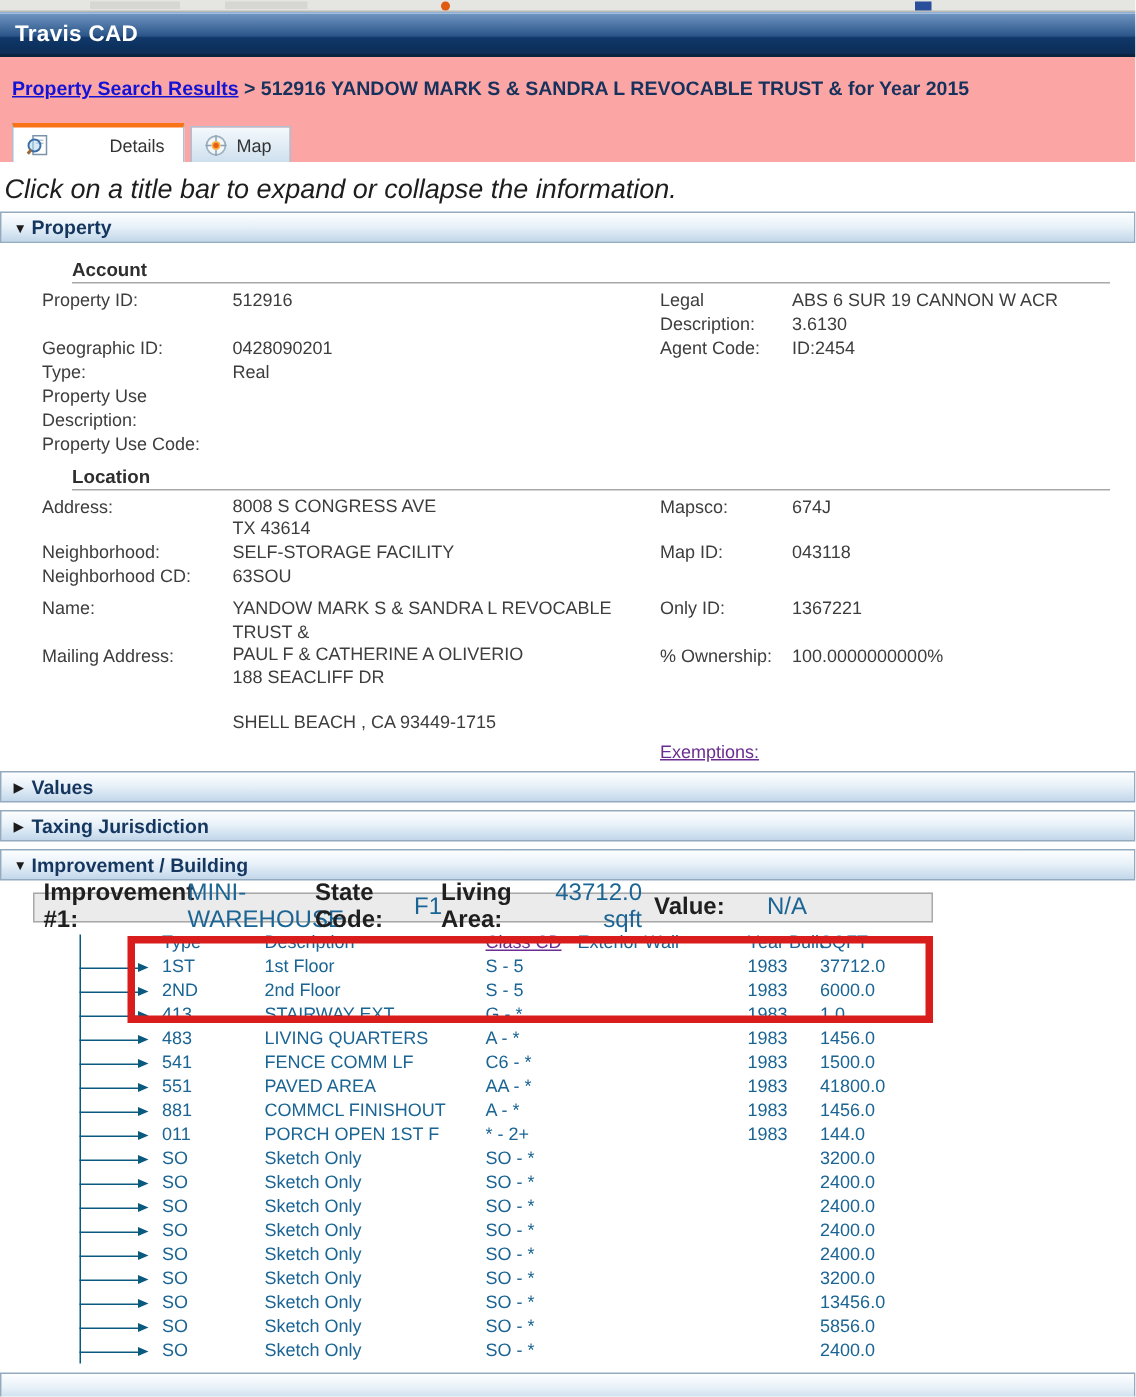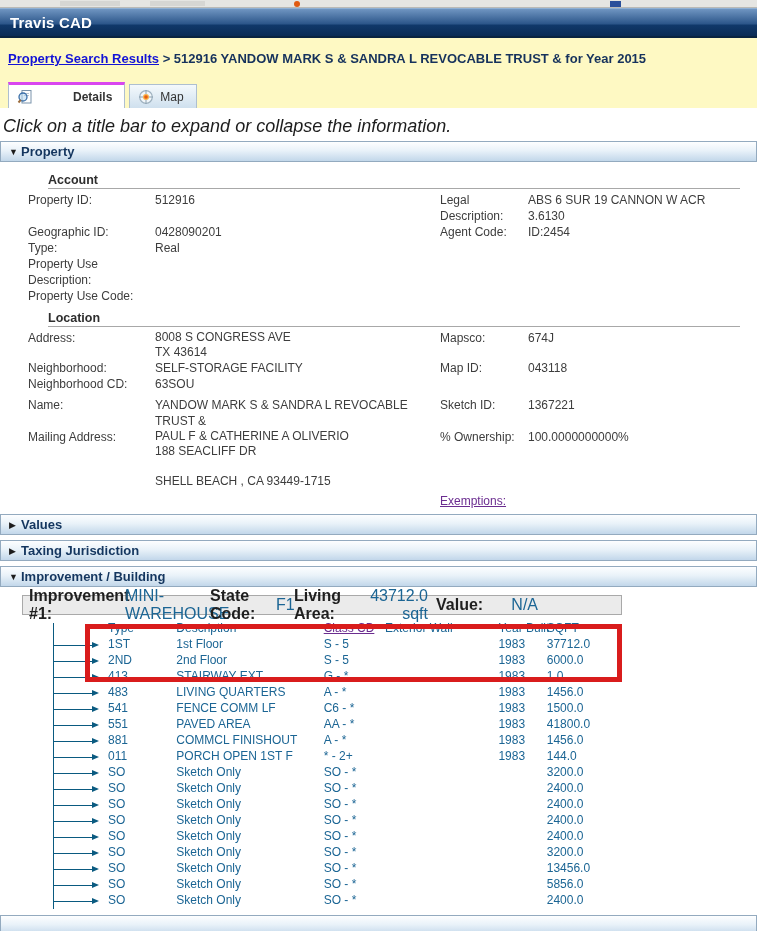--- a/index.html
+++ b/index.html
@@ -10,27 +10,27 @@
   .frag { position:absolute; top:1px; }
   .frag-orange { left:294px; width:6px; height:6px; background:#e05a10; border-radius:50%; }
   .frag-blue { left:610px; width:11px; height:6px; background:#2a4f9a; }
   .frag-gray1 { left:60px; width:60px; height:5px; background:#d6d6d3; }
   .frag-gray2 { left:150px; width:55px; height:5px; background:#d6d6d3; }
   
   .app-header { height:30px; background:linear-gradient(#6f95c1, #2c568a 55%, #10386a 60%, #0b2c55);
     border-top:1px solid #8fb0d4; border-bottom:2px solid #0a2440; display:flex; align-items:center; }
   .app-header .title { color:#fff; font-weight:bold; font-size:15px; padding-left:10px; letter-spacing:.2px; }
   
-  .subheader { height:70px; background:#fef9c3; position:relative; }
+  .subheader { height:70px; background:#fca5a5; position:relative; }
   .breadcrumb { padding:13px 0 0 8px; font-size:13px; font-weight:bold; color:#16325c; white-space:nowrap; }
   .breadcrumb a { color:#1313d6; text-decoration:underline; cursor:pointer; }
   .tabs { position:absolute; left:8px; bottom:0; display:flex; align-items:flex-end; }
   .tab { height:26px; display:flex; align-items:center; gap:6px; padding:0 12px 0 8px;
     font-size:12px; color:#333; border:1px solid #aebfd0; border-bottom:none; cursor:pointer; }
-  .tab.active { background:#fff; border-top:3px solid #d946ef; font-weight:bold;gap:40px; }
+  .tab.active { background:#fff; border-top:3px solid #f97316; font-weight:normal;gap:40px; }
   .tab.inactive { background:linear-gradient(#f4f9fc, #cfe0ee); margin-left:4px; height:24px; }
   
   .instruction { font-style:italic; font-size:18px; color:#1d1d1d; margin:8px 0 0 3px; }
   
   .secbar { height:21px; margin-top:5px; background:linear-gradient(#fdfeff, #e9f2f9 45%, #c2d7ea);
     border:1px solid #93aabf; display:flex; align-items:center; cursor:pointer; }
   .secbar .arr { font-size:9px; color:#1c1c1c; width:12px; margin-left:8px; }
   .secbar .sectitle { font-size:13px; font-weight:bold; color:#14365f; }
   .secbar.first { margin-top:4px; }
   
@@ -190,21 +190,21 @@
     <span class="l2"></span>
     <span class="v2"></span>
   </div>
 </div>
 </div>
 <div class="pgroup">
   <div class="prows">
   <div class="prow">
     <span class="l1">Name:</span>
     <span class="v1">YANDOW MARK S &amp; SANDRA L REVOCABLE TRUST &amp;</span>
-    <span class="l2">Sketch ID:</span>
+    <span class="l2">Only ID:</span>
     <span class="v2">1367221</span>
   </div>
 
   <div class="prow">
     <span class="l1">Mailing Address:</span>
     <span class="v1 multiline">PAUL F &amp; CATHERINE A OLIVERIO
 188 SEACLIFF DR
 
 SHELL BEACH , CA 93449-1715</span>
     <span class="l2">% Ownership:</span>

